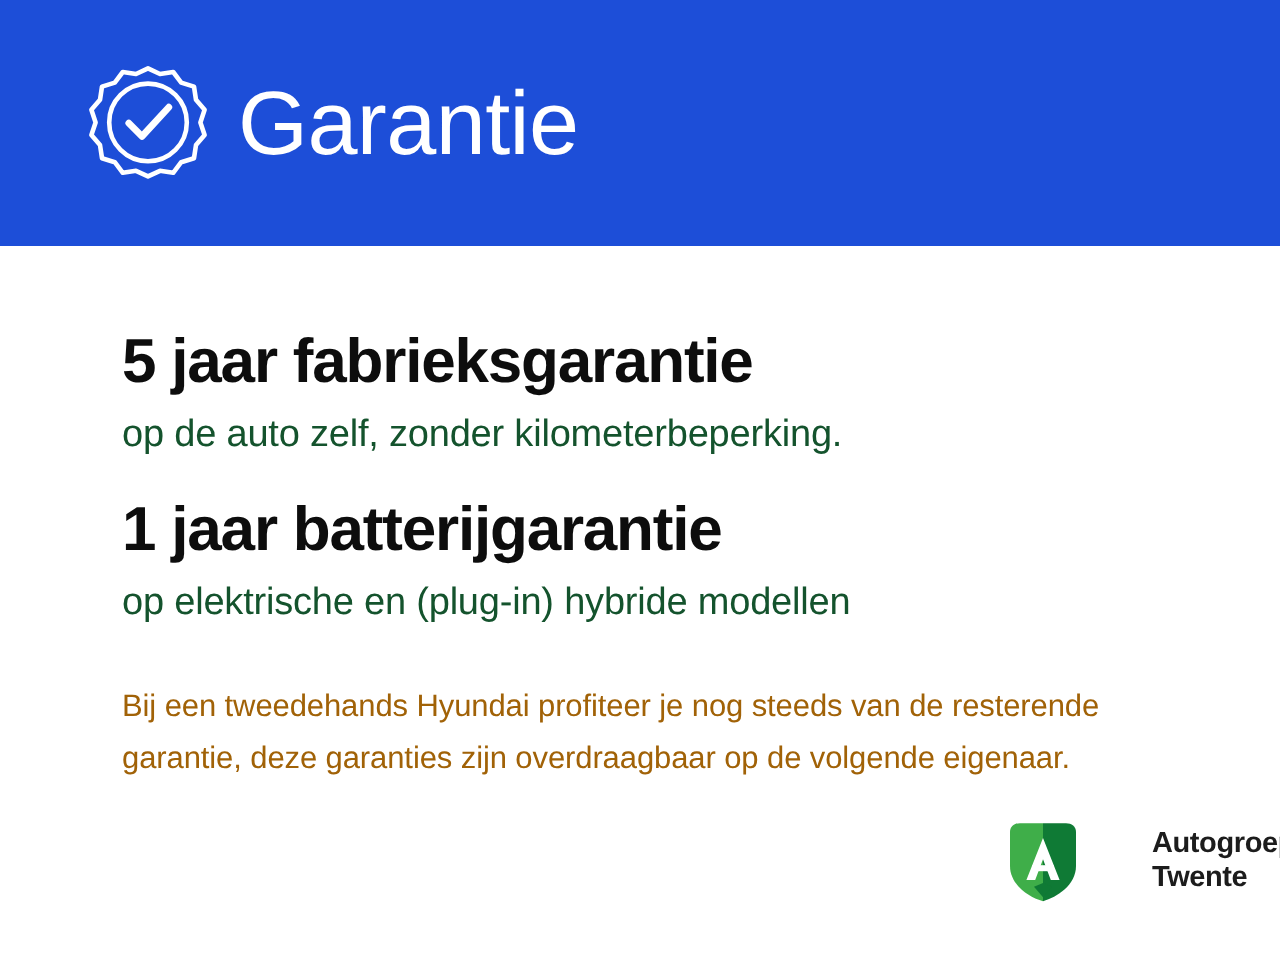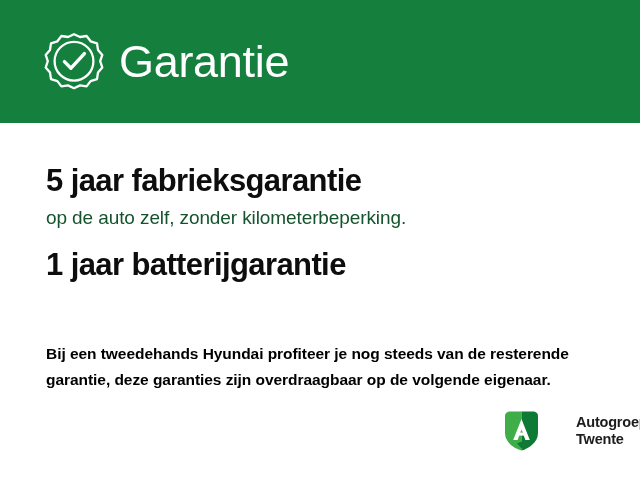--- a/index.html
+++ b/index.html
@@ -20,21 +20,21 @@
     background: #ffffff;
   }
 
   
   #header-band {
     position: absolute;
     left: 0;
     top: 0;
     width: 640px;
     height: 123px;
-    background: #15803d;
+    background: #1d4ed8;
     display: flex;
     align-items: center;
   }
   #badge-icon {
     position: absolute;
     left: 41px;
     top: 31px;
     width: 66px;
     height: 66px;
   }
@@ -46,21 +46,21 @@
     line-height: 52px;
     font-weight: 400;
     color: #ffffff;
     letter-spacing: -0.3px;
     white-space: nowrap;
   }
 
   
   #content {
     position: absolute;
-    left: 0;
+    left: 15px;
     top: 123px;
     width: 579px;
     height: 357px;
   }
 
   .block { position: absolute; left: 46px; }
 
   .headline {
     font-size: 31px;
     line-height: 37px;
@@ -86,22 +86,22 @@
   #block-battery { top: 123px; }
   #block-battery .subline { margin-top: 6px; }
 
   #footnote {
     position: absolute;
     left: 46px;
     top: 218px;
     width: 560px;
     font-size: 15.5px;
     line-height: 26px;
-    font-weight: 700;
-    color: #000000;
+    font-weight: 400;
+    color: #a16207;
     letter-spacing: -0.05px;
   }
   #footnote span { display: block; white-space: nowrap; }
 
   
   #brand-logo {
     position: absolute;
     left: 503px;
     top: 408px;
     width: 120px;
@@ -150,20 +150,21 @@
 
   <div id="content">
 
     <div class="block" id="block-warranty">
       <p class="headline">5 jaar fabrieksgarantie</p>
       <p class="subline">op de auto zelf, zonder kilometerbeperking.</p>
     </div>
 
     <div class="block" id="block-battery">
       <p class="headline">1 jaar batterijgarantie</p>
+      <p class="subline">op elektrische en (plug-in) hybride modellen</p>
     </div>
 
     <div id="footnote">
       <span>Bij een tweedehands Hyundai profiteer je nog steeds van de resterende</span>
       <span>garantie, deze garanties zijn overdraagbaar op de volgende eigenaar.</span>
     </div>
   </div>
 
   <div id="brand-logo">
     <span id="brand-shield">

